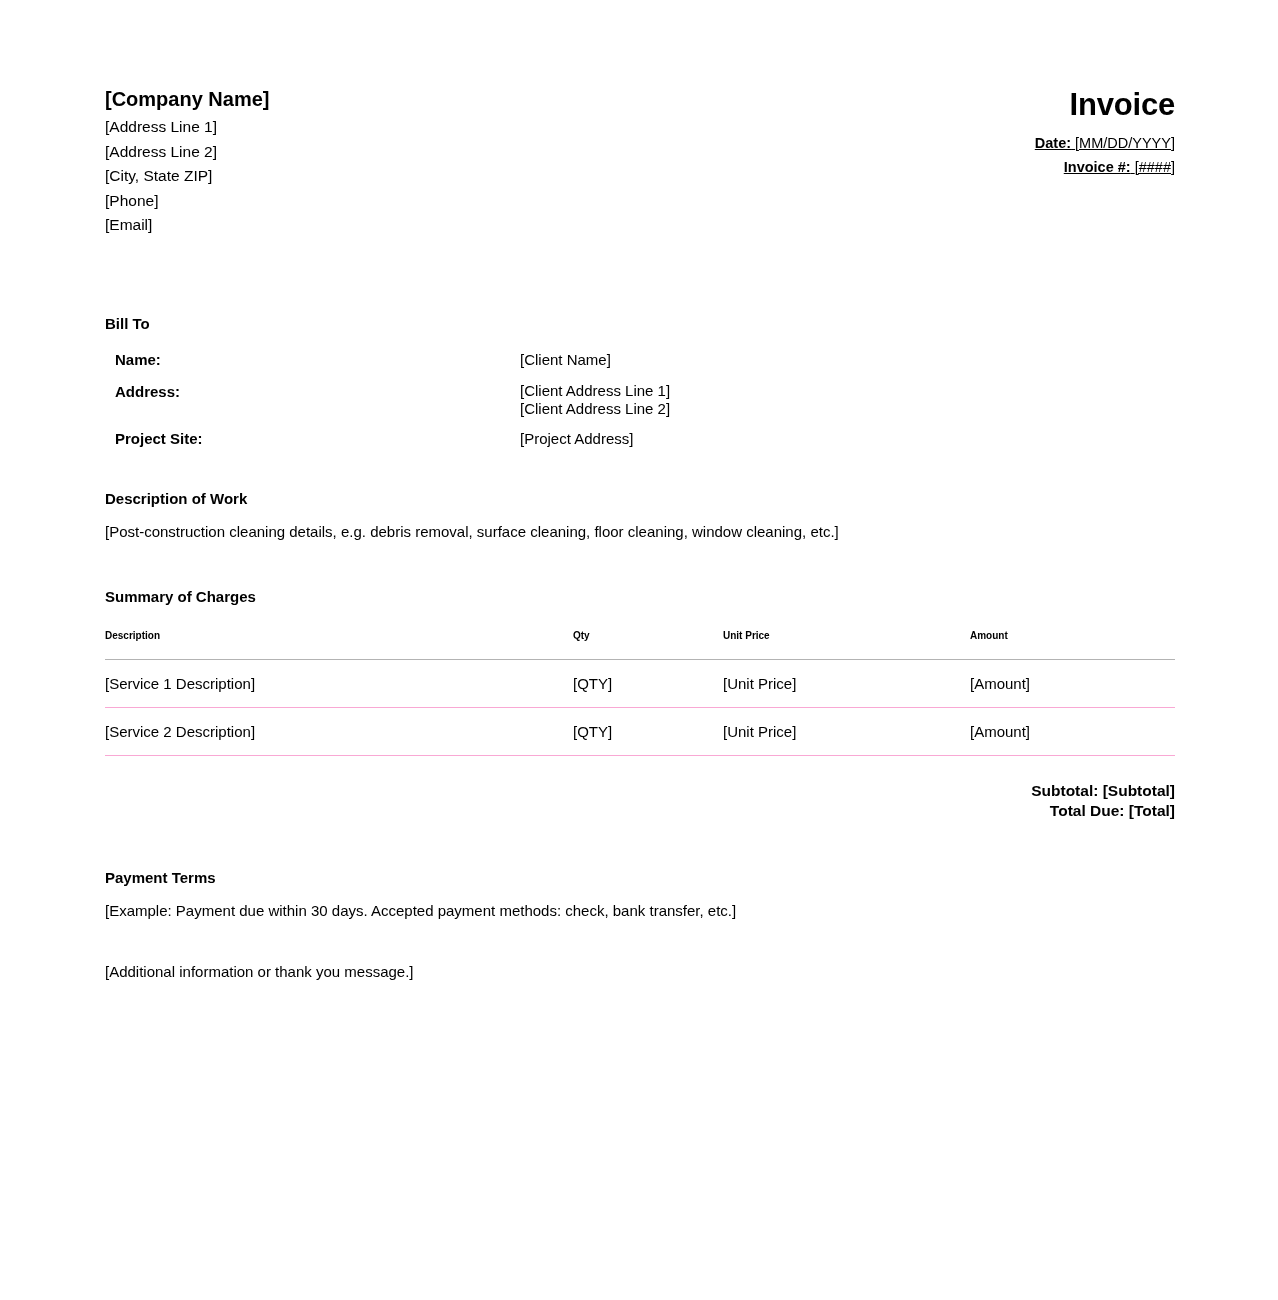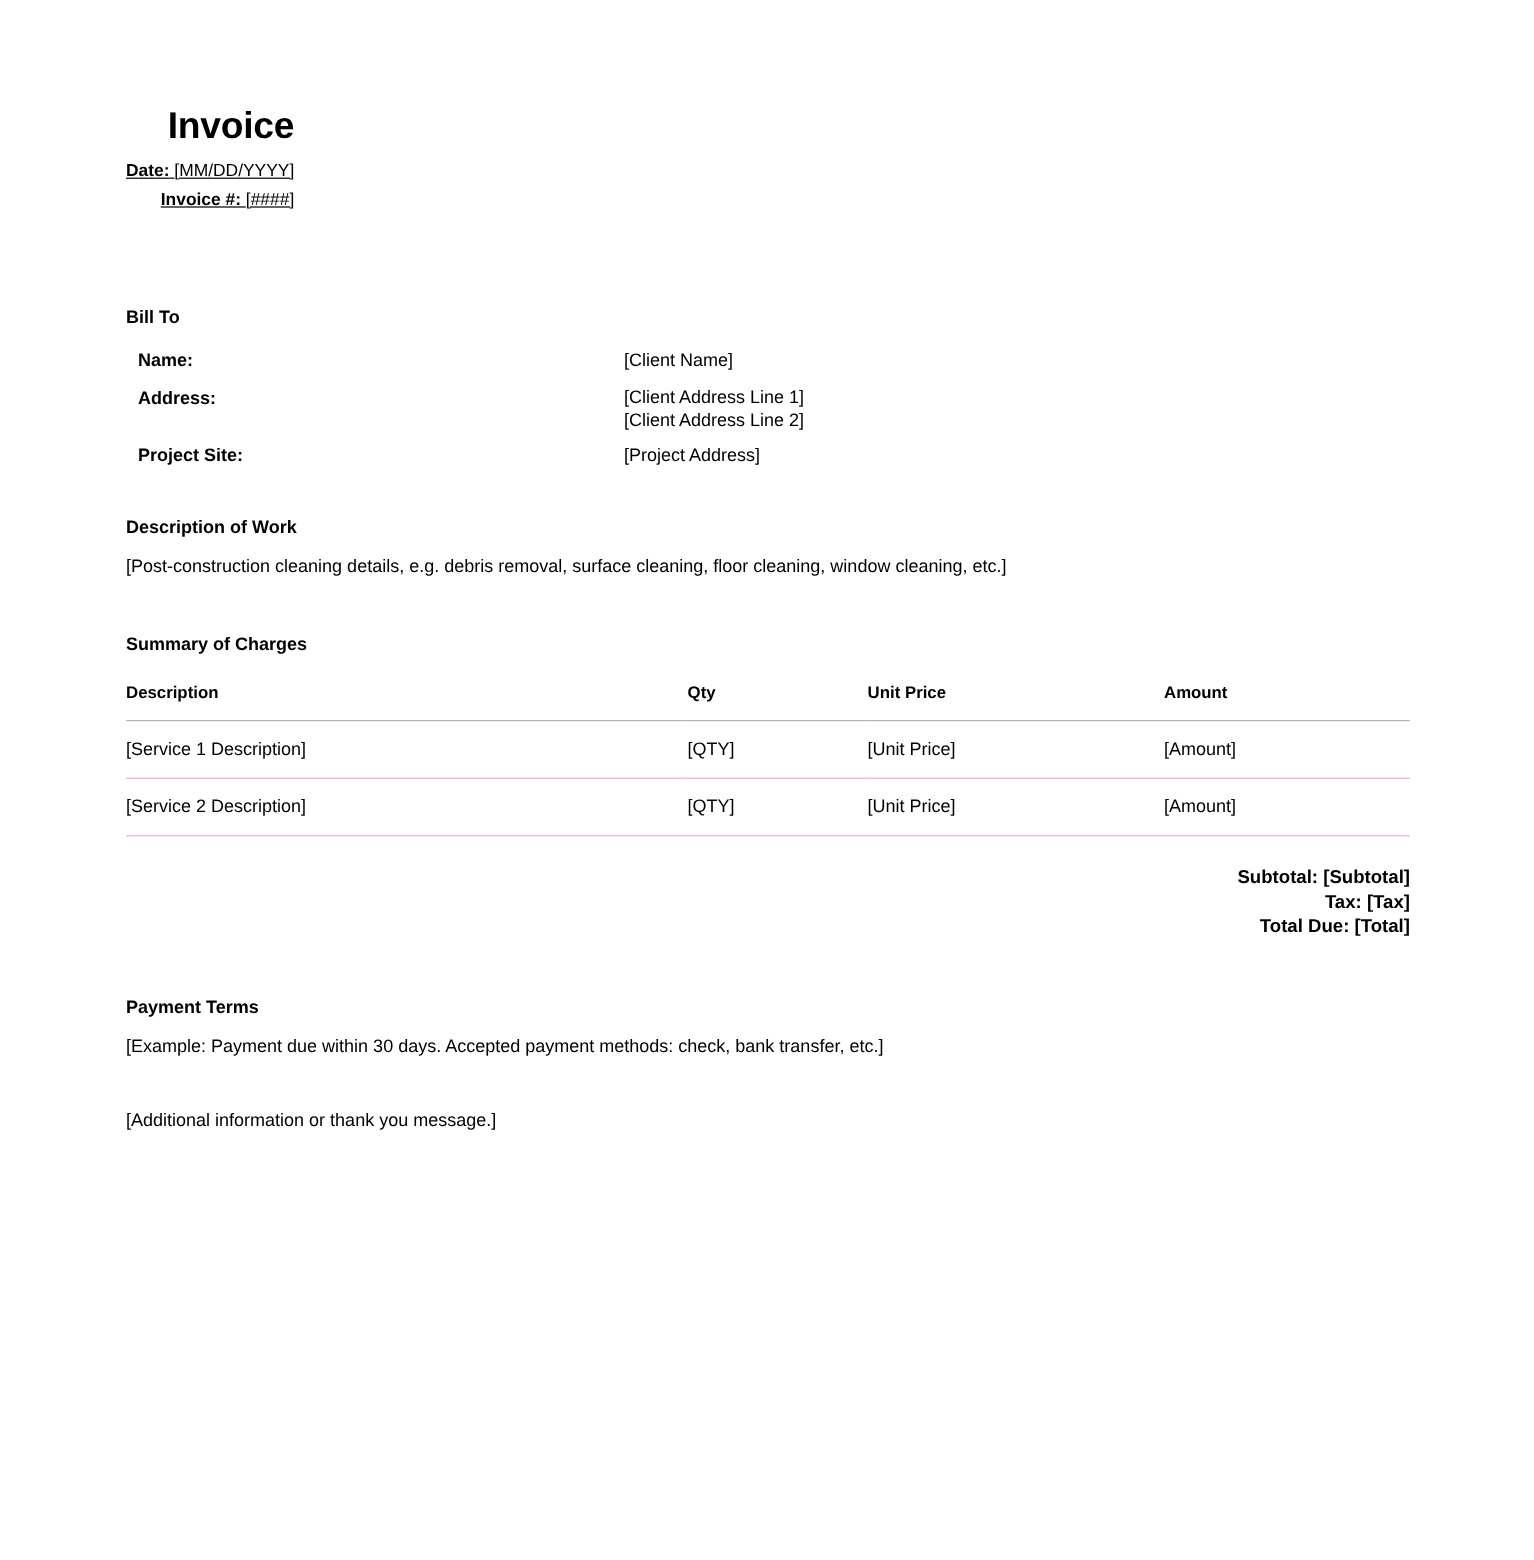--- a/index.html
+++ b/index.html
@@ -103,21 +103,21 @@
   
   .charges-wrap { margin-top: 45px; }
   .charges-table {
     margin-top: 19px;
     width: 1070px;
     border-collapse: collapse;
     table-layout: fixed;
   }
   .charges-table th {
     text-align: left;
-    font-size: 14px;
+    font-size: 10px;
     font-weight: bold;
     line-height: 20px;
     padding: 0 0 13px 0;
     border-bottom: 1px solid #b3b3b3;
   }
   .charges-table td {
     text-align: left;
     font-size: 15px;
     line-height: 20px;
     padding: 14px 0 13px 0;
@@ -142,20 +142,28 @@
   .terms-wrap { margin-top: 46px; }
   .notes-wrap { margin-top: 41px; }
 </style>
 </head>
 <body>
 
 <div class="page">
 
   <div class="header">
 
+    <div class="company-block">
+      <div class="company-name">[Company Name]</div>
+      <div class="company-line">[Address Line 1]</div>
+      <div class="company-line">[Address Line 2]</div>
+      <div class="company-line">[City, State ZIP]</div>
+      <div class="company-line">[Phone]</div>
+      <div class="company-line">[Email]</div>
+    </div>
 
     <div class="invoice-block">
       <div class="invoice-title">Invoice</div>
       <div class="invoice-meta">
         <span class="lbl">Date:</span>
         <span>[MM/DD/YYYY]</span>
       </div>
       <div class="invoice-meta" style="margin-top:0">
         <span class="lbl">Invoice #:</span>
         <span>[####]</span>
@@ -216,21 +224,20 @@
           <td>[Service 2 Description]</td>
           <td>[QTY]</td>
           <td>[Unit Price]</td>
           <td>[Amount]</td>
         </tr>
       </tbody>
     </table>
 
     <div class="totals">
       <div>Subtotal: [Subtotal]</div>
-      <div>Tax: [Tax]</div>
       <div>Total Due: [Total]</div>
     </div>
   </div>
 
   <div class="terms-wrap">
     <div class="sec-head">Payment Terms</div>
     <div class="body-text">[Example: Payment due within 30 days. Accepted payment methods: check, bank transfer, etc.]</div>
   </div>
 
   <div class="notes-wrap">

